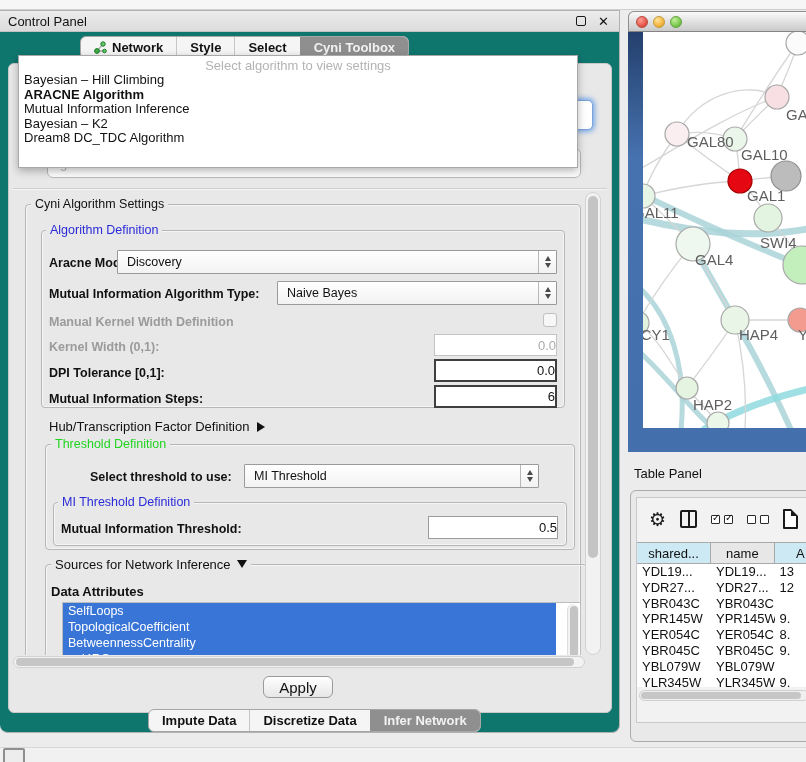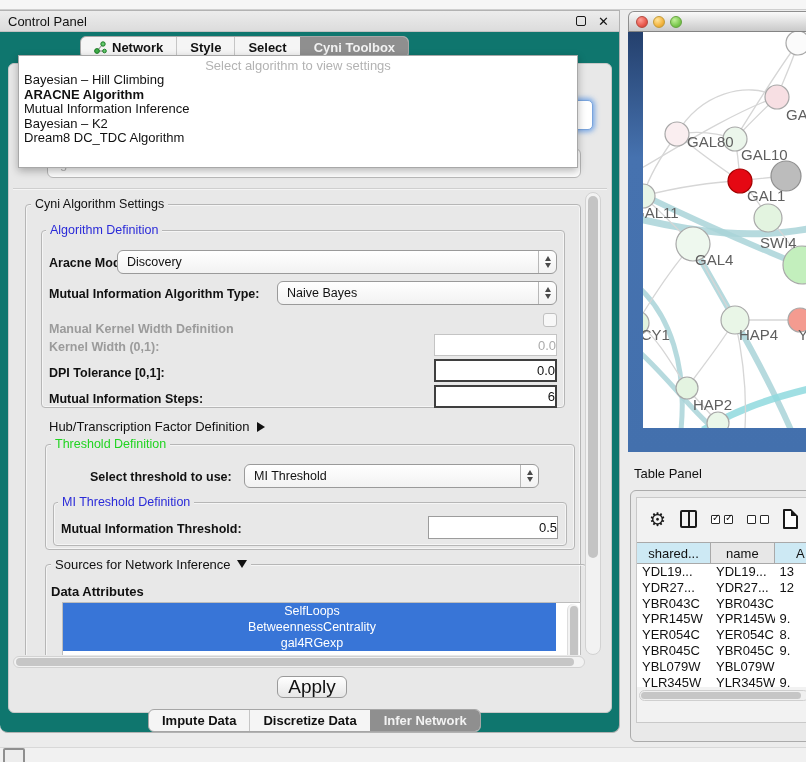--- a/index.html
+++ b/index.html
@@ -19,39 +19,39 @@
   .float-box{width:10px;height:10px;border:1.5px solid #1a1a1a;border-radius:2px;margin-right:12px;cursor:default;}
   .close-x{font-weight:bold;font-size:13px;margin-right:2px;cursor:default;}
 
   .tabbar{display:flex;align-items:stretch;height:23px;background:#f5f5f5;
     border:1px solid #a6a6a6;border-radius:6px;overflow:hidden;font-size:13px;font-weight:bold;}
   .tabbar .tab{display:flex;align-items:center;gap:5px;padding:0 13px;border-left:1px solid #c6c6c6;white-space:nowrap;}
   .tabbar .tab:first-child{border-left:none;}
   .tabbar .tab.selected{background:#8f8f8f;color:#f2f2f2;border-color:#8f8f8f;}
 
   .cp-content{left:8px;top:52px;width:604px;height:650px;background:#e8e8e8;
-    border:1px solid #c8c8c8;border-radius:6px;text-align:center;}
+    border:1px solid #c8c8c8;border-radius:6px;}
 
   
   .combo-blue{left:348px;top:36px;width:236px;height:30px;background:#fff;border:1px solid #79a4dd;
     border-radius:5px;box-shadow:0 0 5px 2px rgba(90,150,230,.75);}
   .combo-net{left:38px;top:84px;width:534px;height:30px;background:#fdfdfd;border:1px solid #b9b9b9;
     border-radius:6px;display:flex;align-items:center;padding-left:12px;font-size:13px;color:#b5b5b5;}
   .divider{left:4px;top:124px;width:594px;height:2px;border-top:1px solid #cfcfcf;border-bottom:1px solid #f5f5f5;}
 
   
   .settings-pane{left:6px;top:128px;width:570px;height:463px;overflow:hidden;}
   .groupbox{position:absolute;border:1px solid #b6b6b6;border-radius:4px;
     box-shadow:inset 0 0 0 1px rgba(255,255,255,.55);}
   .gtitle{position:absolute;font-size:12.5px;background:#e8e8e8;padding:0 4px;white-space:nowrap;}
   .blue-t{color:#2a2ad8;}
   .green-t{color:#21d421;}
   .blabel{position:absolute;font-size:12.5px;font-weight:bold;white-space:nowrap;}
   .dlabel{color:#9b9b9b;}
-  .combo{position:absolute;background:linear-gradient(#ffffff,#f2f2f2);border:1px solid #9a9a9a;border-radius:6px;
+  .combo{position:absolute;background:linear-gradient(#ffffff,#f2f2f2);border:1px solid #9a9a9a;border-radius:1px;
     display:flex;align-items:center;padding-left:9px;font-size:12.5px;}
   .stepper{position:absolute;right:0;top:0;bottom:0;width:18px;border-left:1px solid #b8b8b8;
     display:flex;flex-direction:column;align-items:center;justify-content:center;gap:2px;}
   .arr-up{width:0;height:0;border-left:3.5px solid transparent;border-right:3.5px solid transparent;border-bottom:5px solid #4a4a4a;}
   .arr-dn{width:0;height:0;border-left:3.5px solid transparent;border-right:3.5px solid transparent;border-top:5px solid #4a4a4a;}
   .field{position:absolute;background:#fff;border:1px solid #9c9c9c;display:flex;align-items:center;
     justify-content:flex-end;font-size:13px;}
   .field.strong{border:2px solid #3f3f3f;}
   .field.disabled{border-color:#c4c4c4;color:#ababab;}
   .checkbox{position:absolute;width:14px;height:14px;background:#f7f7f7;border:1px solid #c0c0c0;border-radius:3px;}
@@ -62,22 +62,22 @@
   .attr-list{position:absolute;left:47px;top:458px;width:519px;height:70px;background:#fff;border:1px solid #bdbdbd;overflow:hidden;}
   .attr-item{height:16px;line-height:16px;padding-left:5px;font-size:12.5px;background:#3875d7;color:#fff;width:493px;}
   .list-vscroll{position:absolute;right:1px;top:1px;width:12px;height:66px;background:#f3f3f3;border-left:1px solid #ddd;border-radius:6px;}
   .list-vscroll .thumb{position:absolute;left:2px;top:2px;width:8px;height:56px;background:#c4c4c4;border-radius:4px;}
 
   .vscroll{left:576px;top:128px;width:16px;height:463px;background:#f2f2f2;border:1px solid #d2d2d2;border-radius:8px;}
   .vscroll .thumb{position:absolute;left:2px;top:3px;width:10px;height:362px;background:#c4c4c4;border-radius:5px;}
   .hscroll{left:4px;top:592px;width:572px;height:12px;background:#f2f2f2;border:1px solid #d2d2d2;border-radius:6px;}
   .hscroll .thumb{position:absolute;left:2px;top:1px;height:8px;width:558px;background:#c6c6c6;border-radius:4px;}
 
-  .apply-btn{left:268px;top:612px;width:70px;height:22px;background:linear-gradient(#ffffff,#e6e6e6);
-    border:1px solid #9a9a9a;border-radius:6px;display:flex;align-items:center;justify-content:center;font-size:19px;}
+  .apply-btn{left:254px;top:612px;width:70px;height:22px;background:linear-gradient(#ffffff,#e6e6e6);
+    border:1px solid #9a9a9a;border-radius:6px;display:flex;align-items:center;justify-content:center;font-size:15px;}
 
   
   .popup{left:18px;top:55px;width:560px;height:113px;background:#fff;border:1px solid #a8a8a8;
     box-shadow:0 3px 8px rgba(0,0,0,.28);z-index:40;padding-top:2px;font-size:13px;}
   .popup .ptitle{text-align:center;color:#b3b3b3;height:15px;line-height:15px;}
   .popup .pitem{height:14.6px;line-height:14.6px;padding-left:5px;white-space:nowrap;}
   .popup .pitem.bold{font-weight:bold;}
 
   
   .net-window{left:628px;top:11px;width:192px;height:441px;}
@@ -183,21 +183,21 @@
 
         <div class="blabel" style="left:34px;top:95px;">Mutual Information Algorithm Type:</div>
         <div class="combo" style="left:262px;top:89px;width:280px;height:24px;">
           <span>Naive Bayes</span>
           <span class="stepper">
               <span class="arr-up"></span>
               <span class="arr-dn"></span>
             </span>
         </div>
 
-        <div class="blabel dlabel" style="left:34px;top:130px;">Manual Kernel Width Definition</div>
+        <div class="blabel dlabel" style="left:34px;top:123px;">Manual Kernel Width Definition</div>
         <div class="checkbox" style="left:528px;top:121px;"></div>
 
         <div class="blabel dlabel" style="left:34px;top:148px;">Kernel Width (0,1):</div>
         <div class="field disabled" style="left:419px;top:142px;width:123px;height:22px;">
           <span>0.0</span>
         </div>
 
         <div class="blabel" style="left:34px;top:174px;">DPI Tolerance [0,1]:</div>
         <div class="field strong" style="left:419px;top:167px;width:123px;height:23px;">
           <span>0.0</span>
@@ -234,20 +234,21 @@
 
         <div class="groupbox" style="left:30px;top:372px;width:542px;height:160px;"></div>
         <div class="gtitle" style="left:36px;top:365px;font-size:13px;">
           <span>Sources for Network Inference</span><span class="tri-down"></span>
         </div>
         <div class="blabel" style="left:36px;top:392px;font-size:13px;">Data Attributes</div>
 
         <div class="attr-list" style="top:410px;">
           <div id="attr-items">
               <div class="attr-item">SelfLoops</div>
+              <div class="attr-item">TopologicalCoefficient</div>
               <div class="attr-item">BetweennessCentrality</div>
               <div class="attr-item">gal4RGexp</div>
             </div>
           <div class="list-vscroll">
               <div class="thumb"></div>
             </div>
         </div>
       </div>
 
       <div class="abs vscroll">

